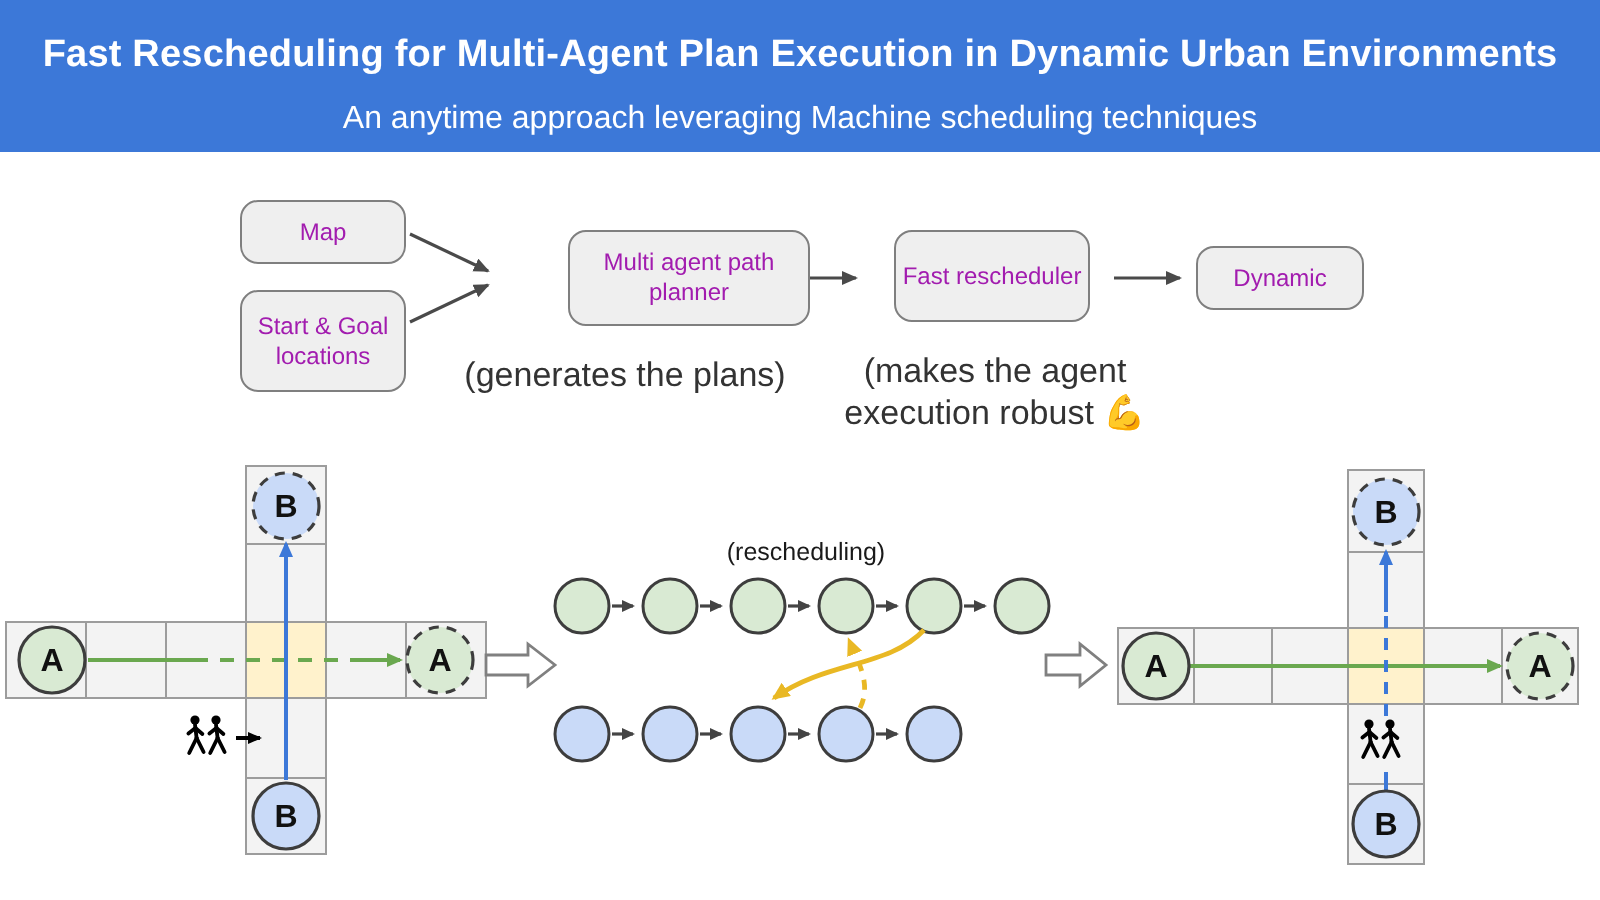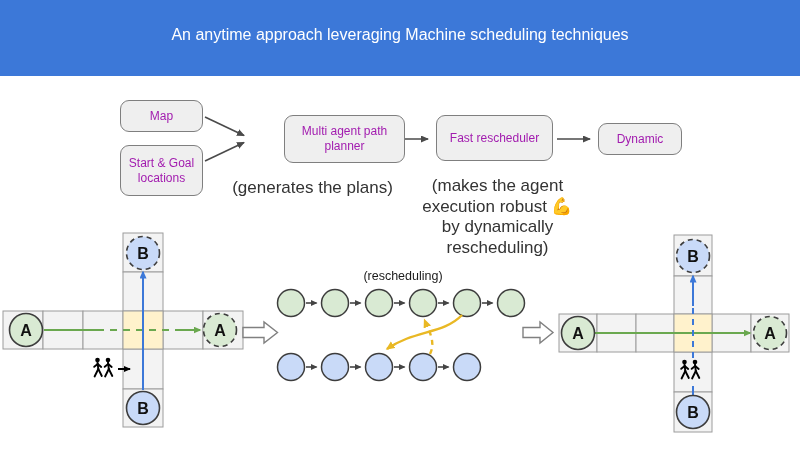--- a/index.html
+++ b/index.html
@@ -5,60 +5,60 @@
   html,body{margin:0;padding:0;}
   body{
     width:800px;height:450px;position:relative;background:#ffffff;
     font-family:"Liberation Sans",sans-serif;overflow:hidden;
   }
   .header{
     position:absolute;top:0;left:0;width:800px;height:76px;
     background:#3c78d8;color:#ffffff;text-align:center;z-index:3;
   }
   .header .title{padding-top:17px;font-size:19px;font-weight:bold;letter-spacing:.1px;}
-  .header .subtitle{margin-top:26px;font-size:16px;font-weight:400;text-align:center;}
+  .header .subtitle{margin-top:12px;font-size:16px;font-weight:400;text-align:center;}
   svg.overlay{position:absolute;top:0;left:0;width:800px;height:450px;z-index:1;}
   .fc-box{
     position:absolute;display:flex;align-items:center;justify-content:center;
     text-align:center;background:#efefef;border:1.3px solid #7f7f7f;border-radius:9px;
     font-size:12px;color:#a21caf;line-height:1.25;z-index:2;padding:2px;box-sizing:border-box;
   }
   .fc-caption{
     position:absolute;text-align:center;font-size:17px;color:#333;line-height:1.22;z-index:2;
   }
   .emoji{color:#f2b10e;font-weight:bold;}
 </style>
 </head>
 <body>
 
 <div class="header">
+  <div class="title">Fast Rescheduling for Multi-Agent Plan Execution in Dynamic Urban Environments</div>
   <div class="subtitle">An anytime approach leveraging Machine scheduling techniques</div>
 </div>
 
 <div class="fc-box" style="left:120px;top:100px;width:83px;height:32px;">
   <span>Map</span>
 </div>
 <div class="fc-box" style="left:120px;top:145px;width:83px;height:51px;">
   <span>Start &amp; Goal locations</span>
 </div>
 <div class="fc-box" style="left:252px;top:115px;width:121px;height:48px;margin-left:32px;">
   <span>Multi agent path planner</span>
 </div>
-<div class="fc-box" style="left:436px;top:115px;width:117px;height:46px;">
+<div class="fc-box" style="left:447px;top:115px;width:98px;height:46px;">
   <span>Fast rescheduler</span>
 </div>
 <div class="fc-box" style="left:598px;top:123px;width:84px;height:32px;">
   <span>Dynamic</span>
 </div>
 
 <div class="fc-caption" style="left:230px;top:178px;width:165px;">(generates the plans)</div>
 <div class="fc-caption" style="left:395px;top:176px;width:205px;">
   <span>(makes the agent execution robust</span>
   <span class="emoji">💪</span><br>
-  <span>by dynamically rescheduling)</span>
 </div>
 
 <svg class="overlay" viewBox="0 0 800 450">
   <defs>
     <marker id="m-dark" markerWidth="9" markerHeight="8" refX="7" refY="3.5" orient="auto" markerUnits="userSpaceOnUse">
       <path d="M0,0 L8,3.5 L0,7 z" fill="#4a4a4a"></path>
     </marker>
     <marker id="m-gray" markerWidth="8" markerHeight="7" refX="5.5" refY="3" orient="auto" markerUnits="userSpaceOnUse">
       <path d="M0,0 L6.5,3 L0,6 z" fill="#444"></path>
     </marker>

